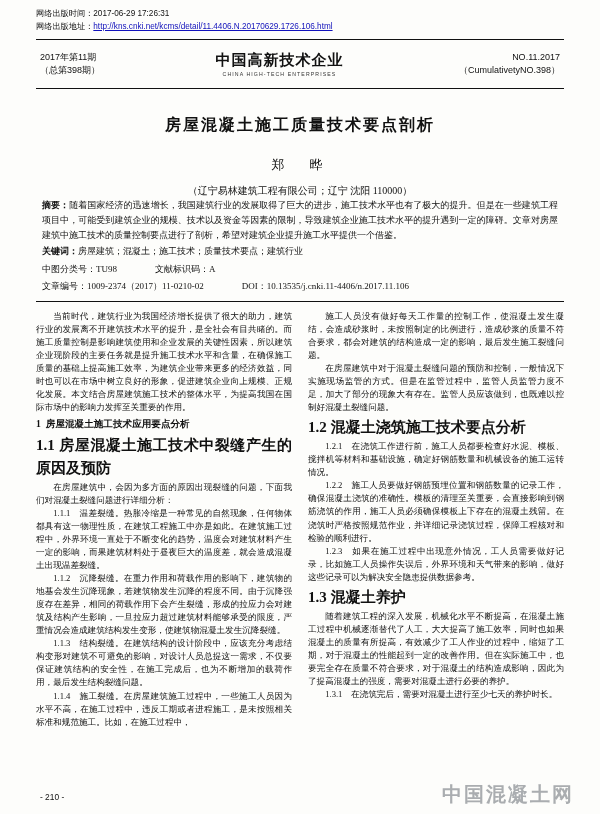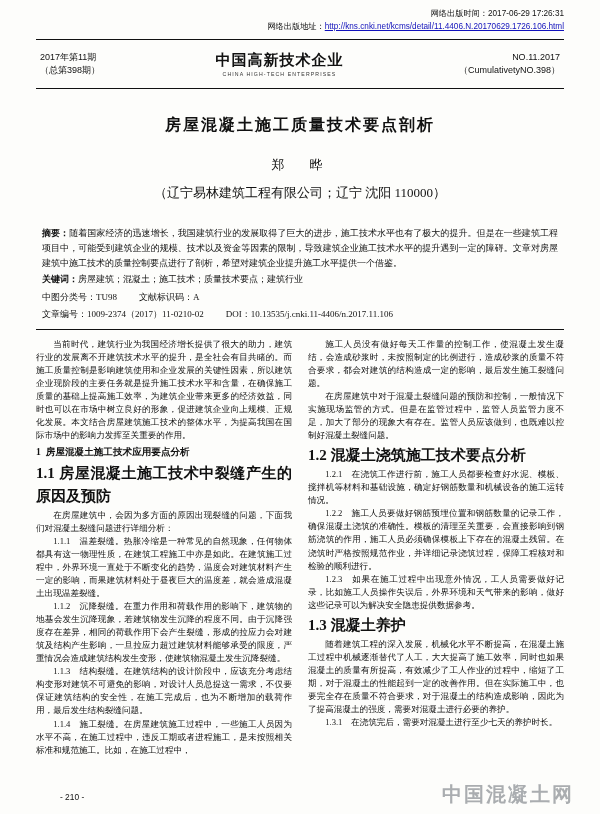--- a/index.html
+++ b/index.html
@@ -26,21 +26,20 @@
   
   .pub-info {
     padding-top: 8px;
     font-size: 8.2px;
     line-height: 1.55;
     font-family: "Liberation Sans", sans-serif;
     color: #111;
   }
   .pub-info .row {
     white-space: nowrap;
-    text-align: right;
   }
   .pub-info .link {
     color: #1111bb;
     text-decoration: underline;
   }
 
   
   .header-band {
     margin-top: 6px;
     border-top: 1.6px solid #111;
@@ -88,41 +87,41 @@
     margin-top: 26px;
   }
   .author {
     text-align: center;
     font-size: 13px;
     letter-spacing: 6px;
     margin-top: 20px;
   }
   .affil {
     text-align: center;
-    font-size: 13px;
+    font-size: 10px;
     margin-top: 10px;
   }
 
   
   .abs-block {
-    margin-top: 24px;
+    margin-top: 0;
     font-size: 9px;
     line-height: 1.62;
     text-align: justify;
     padding: 0 6px;
   }
   .abs-block .lbl {
     font-weight: bold;
   }
   .abs-line {
     margin-top: 2px;
   }
   .kv-row {
     display: flex;
-    gap: 22px;
+    gap: 38px;
     margin-top: 3px;
     font-size: 9px;
   }
   .kv-row .cell { white-space: nowrap; }
   .rule-thin {
     border-bottom: 1px solid #111;
     margin-top: 7px;
   }
 
   
@@ -156,21 +155,20 @@
   .h1 .num { margin-right: 5px; }
   .h2 .num { margin-right: 4px; }
 
   
   .page-num {
     position: absolute;
     left: 40px;
     bottom: 12px;
     font-size: 8.4px;
     font-family: "Liberation Sans", sans-serif;
-    margin-left: 20px;
   }
 
   
   .watermark {
     position: absolute;
     right: 26px;
     bottom: 6px;
     font-size: 20px;
     font-weight: bold;
     color: #9fa3a6;

